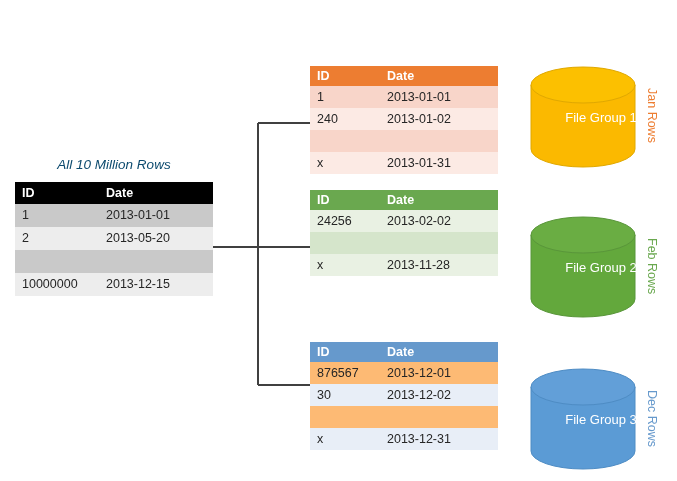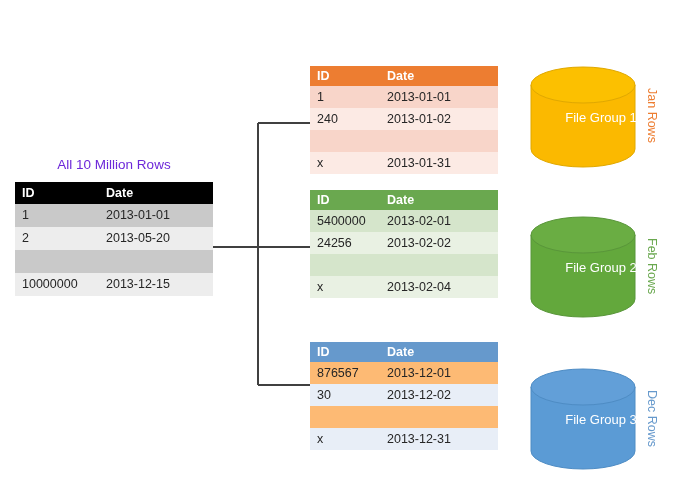--- a/index.html
+++ b/index.html
@@ -48,21 +48,22 @@
   #source-table tr.r-light td { background: #ededed; }
   #source-table td { height: 23px; color: #262626; }
 
   .src-title {
     position: absolute;
     left: 15px;
     top: 157px;
     width: 198px;
     text-align: center;
     font-size: 13.5px;
-    color: #6d28d9;
+    color: #0c4a6e;
+    font-style: italic;
   }
 
   
   .ptbl { left: 310px; width: 188px; }
   .ptbl th { height: 20px; }
   .ptbl td { height: 22px; color: #262626; }
 
   #jan-table { top: 66px; }
   #jan-table th { background: #ed7d31; }
   #jan-table tr.r-dark td { background: #f8d5c9; }
@@ -206,35 +207,31 @@
       <col class="col-id">
       <col class="col-date">
     </colgroup>
   <thead>
     <tr>
       <th>ID</th>
       <th>Date</th>
     </tr>
   </thead>
   <tbody>
-    <tr class="r-dark">
-      <td>5400000</td>
-      <td>2013-02-01</td>
-    </tr>
     <tr class="r-light">
       <td>24256</td>
       <td>2013-02-02</td>
     </tr>
     <tr class="r-dark">
       <td></td>
       <td></td>
     </tr>
     <tr class="r-light">
       <td>x</td>
-      <td>2013-02-04</td>
+      <td>2013-11-28</td>
     </tr>
   </tbody>
 </table>
 
 <table class="tbl ptbl" id="dec-table">
   <colgroup>
       <col class="col-id">
       <col class="col-date">
     </colgroup>
   <thead>

